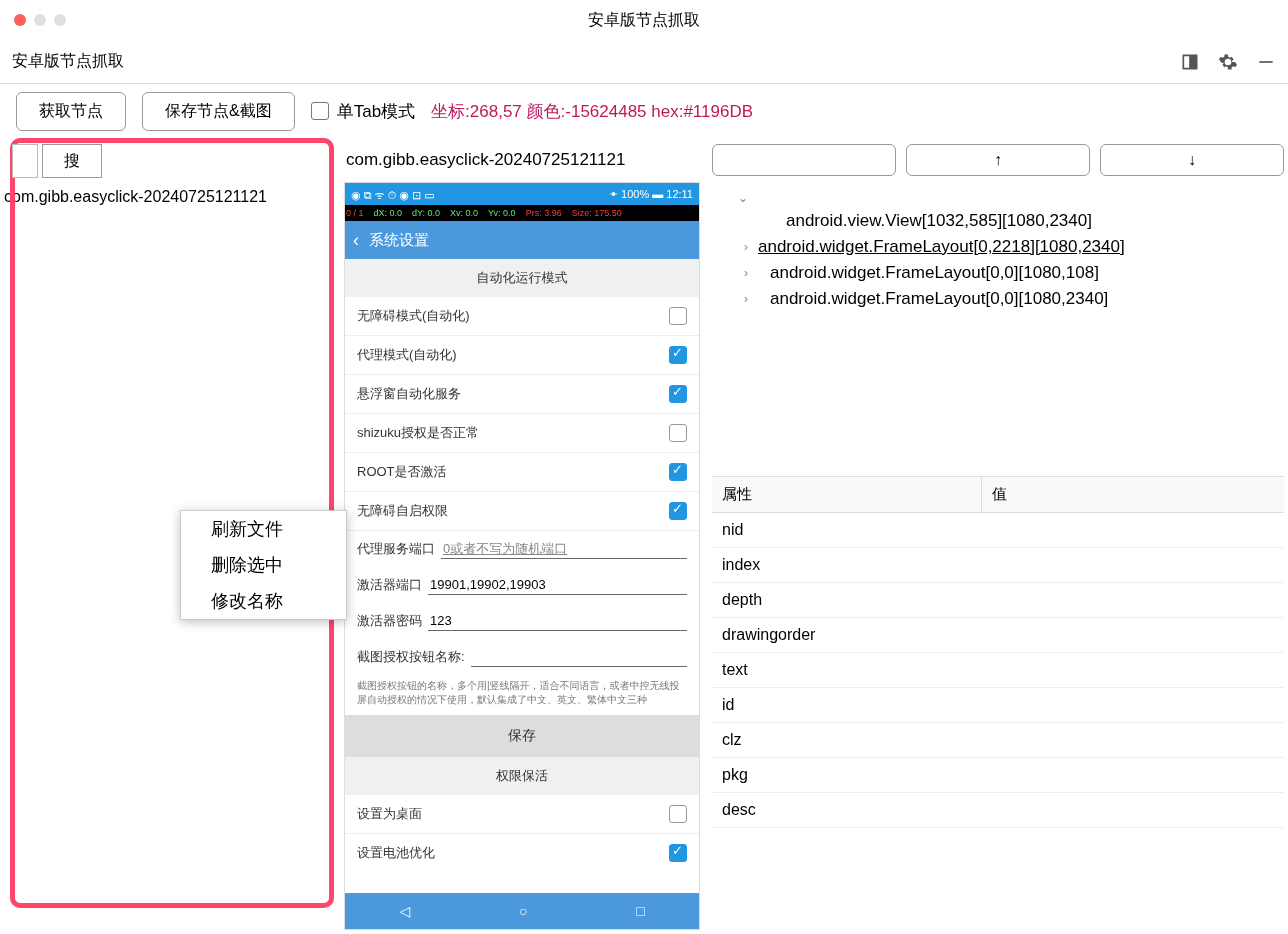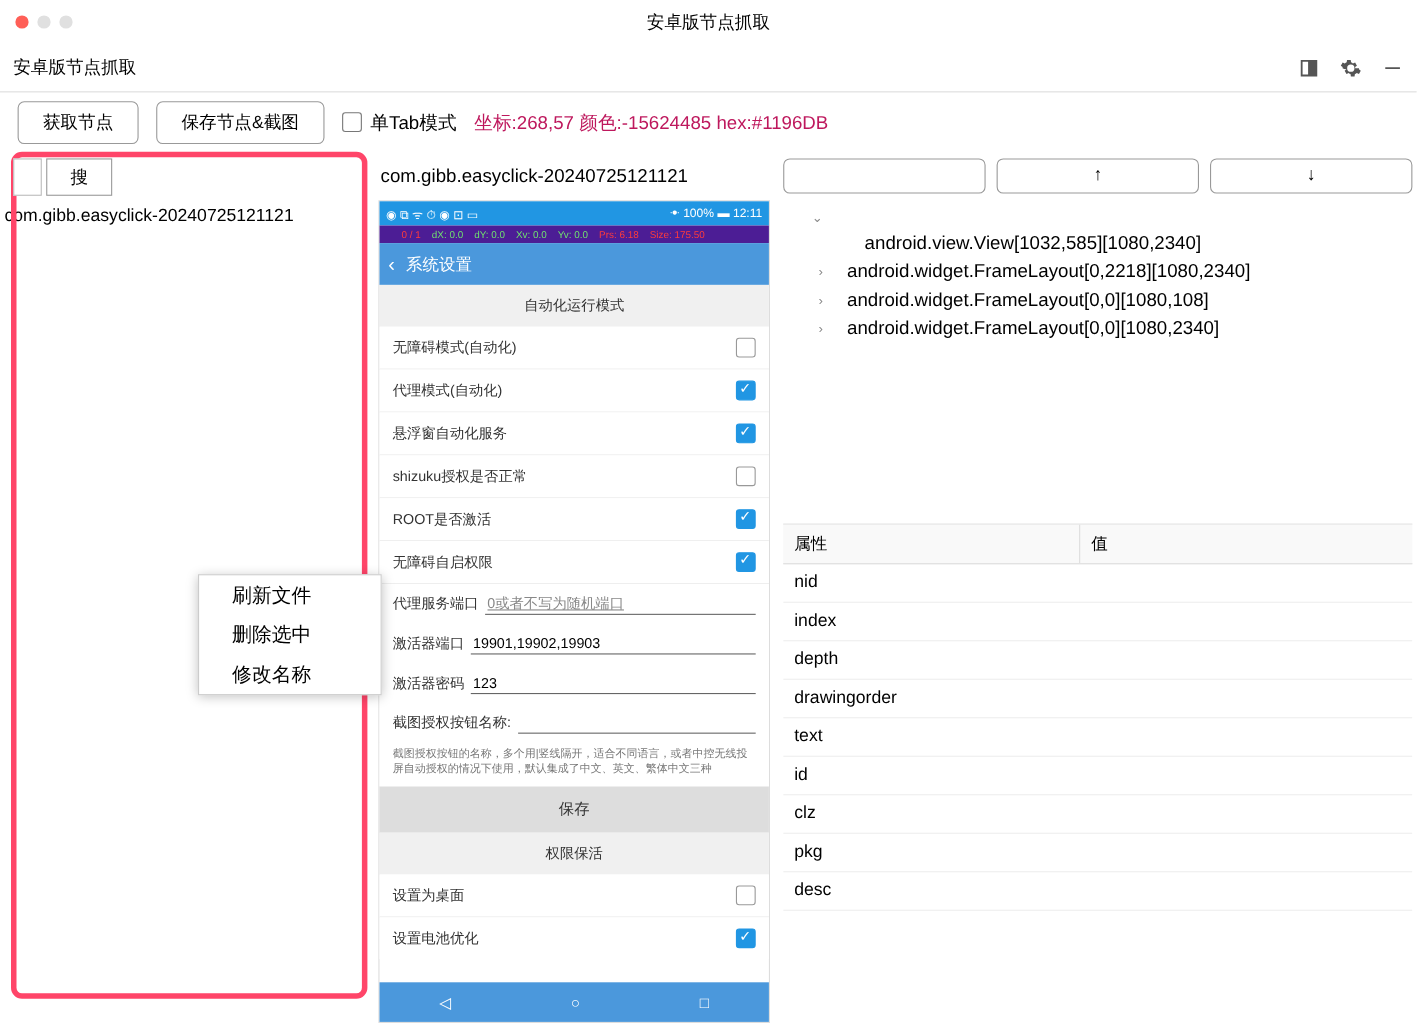--- a/index.html
+++ b/index.html
@@ -26,28 +26,28 @@
 .main { display: flex; height: calc(934px - 40px - 44px - 54px); }
 
 .leftcol { width: 342px; position: relative; }
 .leftsearch { display: flex; padding: 6px 240px 6px 12px; gap: 4px; position: absolute; top: 0; left: 0; right: 0; z-index: 2; }
 .searchin { flex: 1; border: 1px solid #bbb; height: 34px; padding: 0 6px; min-width: 0; }
 .searchbtn { border: 1px solid #999; background: #fff; width: 60px; height: 34px; font-size: 16px; cursor: pointer; }
 .filelist { position: absolute; top: 48px; left: 0; right: 0; bottom: 0; padding: 0 0 0 4px; }
 .fileitem { font-size: 16px; padding: 2px 0; }
 .redbox { position: absolute; border: 5px solid #ff4569; border-radius: 10px; top: 0; left: 10px; width: 324px; height: 770px; pointer-events: none; }
 
-.ctxmenu { position: absolute; top: 384px; left: 180px; width: 167px; background: #fff; box-shadow: 0 2px 10px rgba(0,0,0,0.25); border: 1px solid #ccc; z-index: 3; }
+.ctxmenu { position: absolute; top: 372px; left: 180px; width: 167px; background: #fff; box-shadow: 0 2px 10px rgba(0,0,0,0.25); border: 1px solid #ccc; z-index: 3; }
 .ctxmenu div { padding: 6px 30px; font-size: 18px; cursor: pointer; }
 
 .midcol { width: 360px; display: flex; flex-direction: column; }
 .midtitle { height: 44px; line-height: 44px; font-size: 17px; padding-left: 4px; }
 .phone { flex: 1; border: 1px solid #ddd; margin: 0 2px 4px 2px; background: #fff; display: flex; flex-direction: column; font-size: 13px; }
 .statusbar { height: 22px; background: #2196e3; color: #fff; display: flex; justify-content: space-between; align-items: center; padding: 0 6px; font-size: 11px; }
-.debugbar { height: 16px; background: #4c1d95; color: #6fe06f; font-size: 9px; display: flex; align-items: center; padding: 0 20px; gap: 10px; }
+.debugbar { height: 16px; background: #000000; color: #6fe06f; font-size: 9px; display: flex; align-items: center; padding: 0 1px; gap: 10px; }
 .debugbar .red { color: #ff3b3b; }
 .navhead { height: 38px; background: #4b98dc; color: #fff; display: flex; align-items: center; padding: 0 8px; font-size: 15px; gap: 10px; }
 .backarr { font-size: 18px; }
 .sect { background: #f0f0f0; text-align: center; padding: 10px 0; font-size: 13px; color: #333; }
 .row { display: flex; justify-content: space-between; align-items: center; padding: 10px 12px; border-bottom: 1px solid #eee; background: #fff; }
 .row span:first-child { color: #333; font-size: 13px; }
 .cbox { width: 18px; height: 18px; border: 1px solid #999; border-radius: 3px; display: inline-block; }
 .cbox.on { background: #2196e3; border-color: #2196e3; position: relative; }
 .cbox.on::after { content: "✓"; color: #fff; font-size: 13px; position: absolute; top: -2px; left: 2px; }
 .inrow { display: flex; align-items: center; padding: 8px 12px; gap: 6px; background: #fff; font-size: 13px; }
@@ -135,21 +135,21 @@
       <div class="statusbar">
         <span>◉ ⧉ ᯤ ⏱ ◉ ⊡ ▭</span>
         <span>ꔹ 100% ▬ 12:11</span>
       </div>
       <div class="debugbar">
         <span class="red">0 / 1</span>
         <span>dX: 0.0</span>
         <span>dY: 0.0</span>
         <span>Xv: 0.0</span>
         <span>Yv: 0.0</span>
-        <span class="red">Prs: 6.18</span>
+        <span class="red">Prs: 3.96</span>
         <span class="red">Size: 175.50</span>
       </div>
       <div class="navhead">
         <span class="backarr">‹</span>
         <span>系统设置</span>
       </div>
       <div class="sect">自动化运行模式</div>
       <div class="row">
           <span>无障碍模式(自动化)</span>
           <span class="cbox"></span>
@@ -218,21 +218,21 @@
     <div class="tree">
       <div class="treerow">
           <span class="expander v">⌄</span>
         </div>
       <div class="treerow">
           <span class="expander"></span>
           <span style="margin-left:30px;">android.view.View[1032,585][1080,2340]</span>
         </div>
       <div class="treerow">
           <span class="expander">›</span>
-          <span style="margin-left:14px;">android.widget.FrameLayout[0,2218][1080,2340]</span>
+          <span style="margin-left:2px;text-decoration:underline;">android.widget.FrameLayout[0,2218][1080,2340]</span>
         </div>
       <div class="treerow">
           <span class="expander">›</span>
           <span style="margin-left:14px;">android.widget.FrameLayout[0,0][1080,108]</span>
         </div>
       <div class="treerow">
           <span class="expander">›</span>
           <span style="margin-left:14px;">android.widget.FrameLayout[0,0][1080,2340]</span>
         </div>
     </div>

